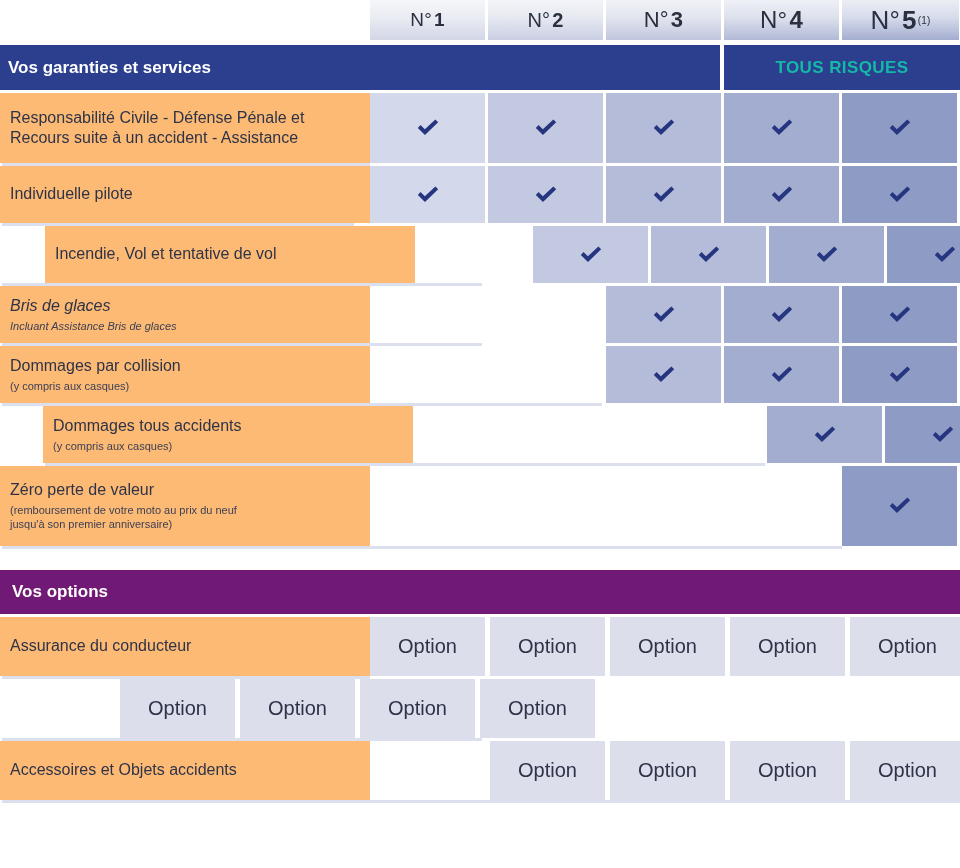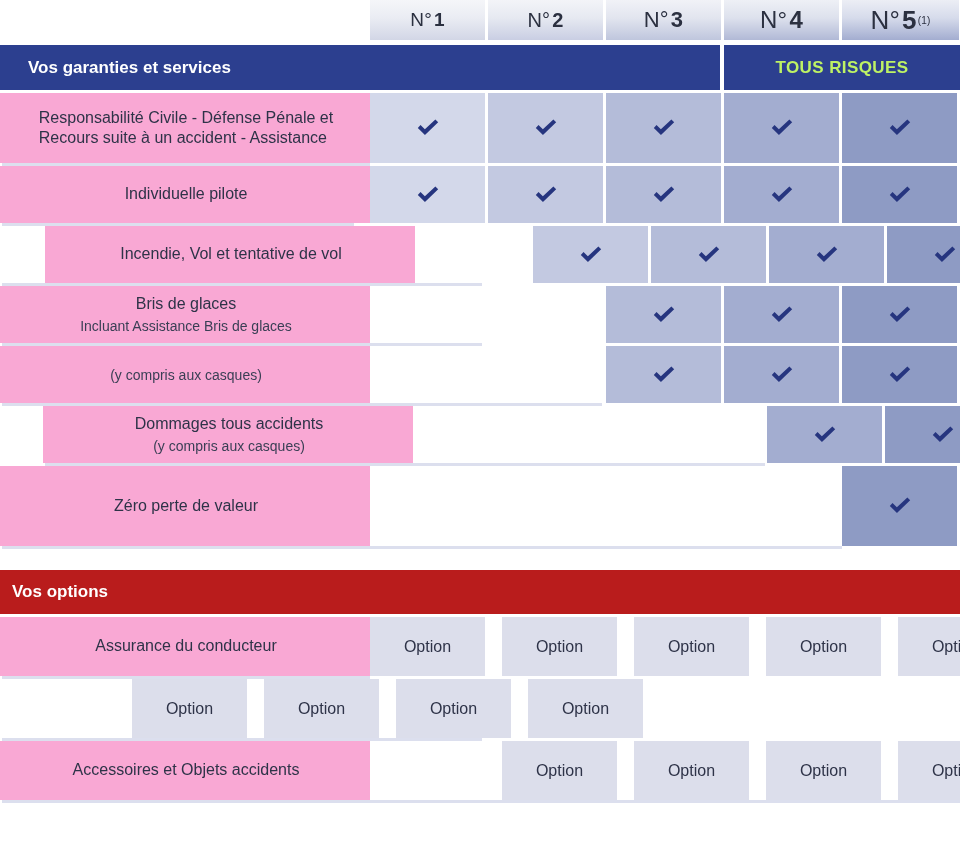--- a/index.html
+++ b/index.html
@@ -72,61 +72,60 @@
   .title-band {
     display: flex;
     height: 45px;
     margin-top: 5px;
   }
   .title-main {
     flex: 0 0 720px;
     background: #2c3f8f;
     display: flex;
     align-items: center;
-    padding-left: 28px;
+    padding-left: 8px;
     box-sizing: border-box;
     color: #ffffff;
     font-size: 17px;
     font-weight: 700;
   }
   .title-gap { flex: 0 0 4px; }
   .title-tous {
     flex: 0 0 236px;
     background: #2c3f8f;
     display: flex;
     align-items: center;
     justify-content: center;
-    color: #bef264;
+    color: #14b8a6;
     font-size: 17px;
     font-weight: 700;
     letter-spacing: .4px;
   }
 
   
   .data-row {
     display: flex;
     position: relative;
     margin-top: 3px;
   }
   .data-row .label-cell {
     display: flex;
     flex-direction: column;
     justify-content: center;
     padding-left: 10px;
     padding-right: 8px;
-    background: #f9a8d4;
-    align-items: center;
+    background: #fdba74;
   }
   .lbl-main {
     font-size: 16px;
     line-height: 1.28;
     color: #2e3348;
   }
   .lbl-sub {
-    font-size: 14px;
+    font-size: 11px;
     line-height: 1.3;
     color: #3a3f55;
     margin-top: 2px;
   }
   .underline {
     position: absolute;
     bottom: -3px;
     left: 2px;
     height: 3px;
     background: #dcdfee;
@@ -159,39 +158,39 @@
   }
 
   
   .options-band {
     display: flex;
     height: 44px;
     margin-top: 6px;
   }
   .options-bar {
     flex: 0 0 960px;
-    background: #b91c1c;
+    background: #701a75;
     display: flex;
     align-items: center;
     padding-left: 12px;
     box-sizing: border-box;
     color: #ffffff;
     font-size: 17px;
     font-weight: 700;
   }
 
   .opt-cell {
     flex: 0 0 115px;
-    margin-right: 17px;
+    margin-right: 5px;
     display: flex;
     align-items: center;
     justify-content: center;
     box-sizing: border-box;
     background: #dcdeeb;
-    font-size: 16px;
+    font-size: 20px;
     color: #2e3348;
   }
   .opt-cell:last-child { margin-right: 0; flex: 0 0 117px; }
   .opt-cell.blank { background: transparent; }
 
   .spacer-gap { height: 18px; }
 </style>
 </head>
 <body>
 
@@ -312,21 +311,21 @@
             <path d="M9.2 18.4 2.6 11.9l2.5-2.6 4.0 3.9L18.8 4.2l2.6 2.5z"></path>
           </svg>
         </div>
         <div class="cell c5">
           <svg class="check" viewBox="0 0 24 24" aria-hidden="true">
             <path d="M9.2 18.4 2.6 11.9l2.5-2.6 4.0 3.9L18.8 4.2l2.6 2.5z"></path>
           </svg>
         </div>
         <div class="underline" style="width: 480px;"></div>
       </div>
-      <div class="data-row" style="height: 57px;">
+      <div class="data-row" style="height: 57px; font-style: italic;">
         <div class="label-cell">
           <div class="lbl-main">Bris de glaces</div>
           <div class="lbl-sub">Incluant Assistance Bris de glaces</div>
         </div>
         <div class="cell empty"></div>
         <div class="cell empty"></div>
         <div class="cell c3">
           <svg class="check" viewBox="0 0 24 24" aria-hidden="true">
             <path d="M9.2 18.4 2.6 11.9l2.5-2.6 4.0 3.9L18.8 4.2l2.6 2.5z"></path>
           </svg>
@@ -338,20 +337,21 @@
         </div>
         <div class="cell c5">
           <svg class="check" viewBox="0 0 24 24" aria-hidden="true">
             <path d="M9.2 18.4 2.6 11.9l2.5-2.6 4.0 3.9L18.8 4.2l2.6 2.5z"></path>
           </svg>
         </div>
         <div class="underline" style="width: 480px;"></div>
       </div>
       <div class="data-row" style="height: 57px;">
         <div class="label-cell">
+          <div class="lbl-main">Dommages par collision</div>
           <div class="lbl-sub">(y compris aux casques)</div>
         </div>
         <div class="cell empty"></div>
         <div class="cell empty"></div>
         <div class="cell c3">
           <svg class="check" viewBox="0 0 24 24" aria-hidden="true">
             <path d="M9.2 18.4 2.6 11.9l2.5-2.6 4.0 3.9L18.8 4.2l2.6 2.5z"></path>
           </svg>
         </div>
         <div class="cell c4">
@@ -382,20 +382,21 @@
         <div class="cell c5">
           <svg class="check" viewBox="0 0 24 24" aria-hidden="true">
             <path d="M9.2 18.4 2.6 11.9l2.5-2.6 4.0 3.9L18.8 4.2l2.6 2.5z"></path>
           </svg>
         </div>
         <div class="underline" style="width: 720px;"></div>
       </div>
       <div class="data-row" style="height: 80px;">
         <div class="label-cell">
           <div class="lbl-main">Zéro perte de valeur</div>
+          <div class="lbl-sub"><span>(remboursement de votre moto au prix du neuf</span><br><span>jusqu'à son premier anniversaire)</span></div>
         </div>
         <div class="cell empty"></div>
         <div class="cell empty"></div>
         <div class="cell empty"></div>
         <div class="cell empty"></div>
         <div class="cell c5">
           <svg class="check" viewBox="0 0 24 24" aria-hidden="true">
             <path d="M9.2 18.4 2.6 11.9l2.5-2.6 4.0 3.9L18.8 4.2l2.6 2.5z"></path>
           </svg>
         </div>

